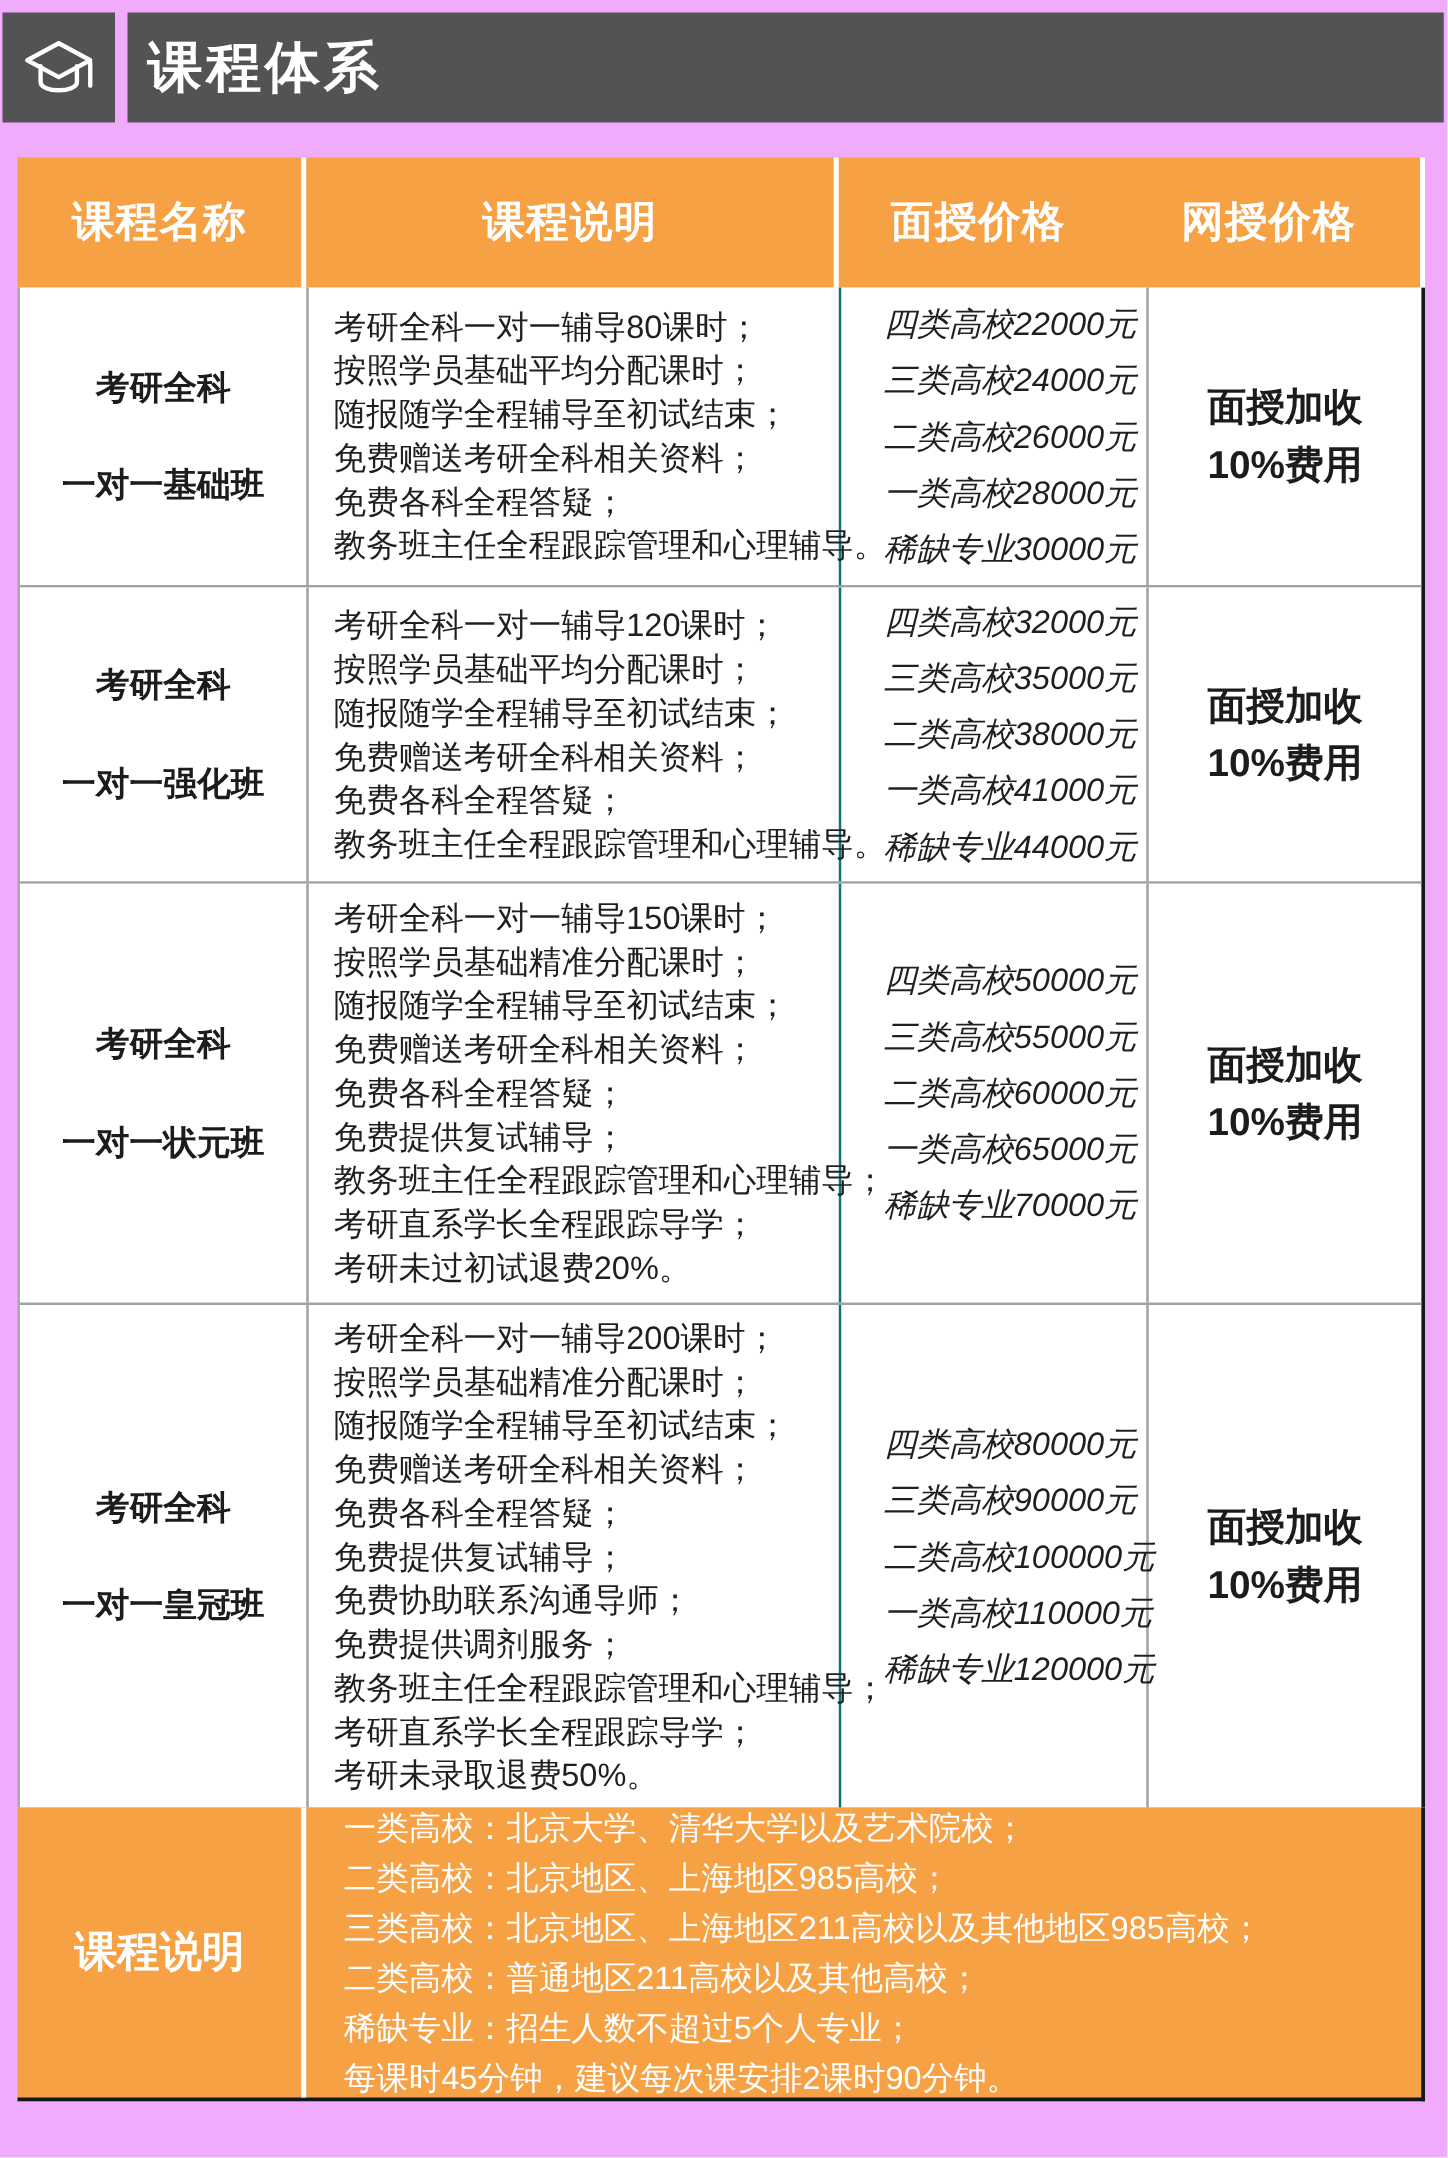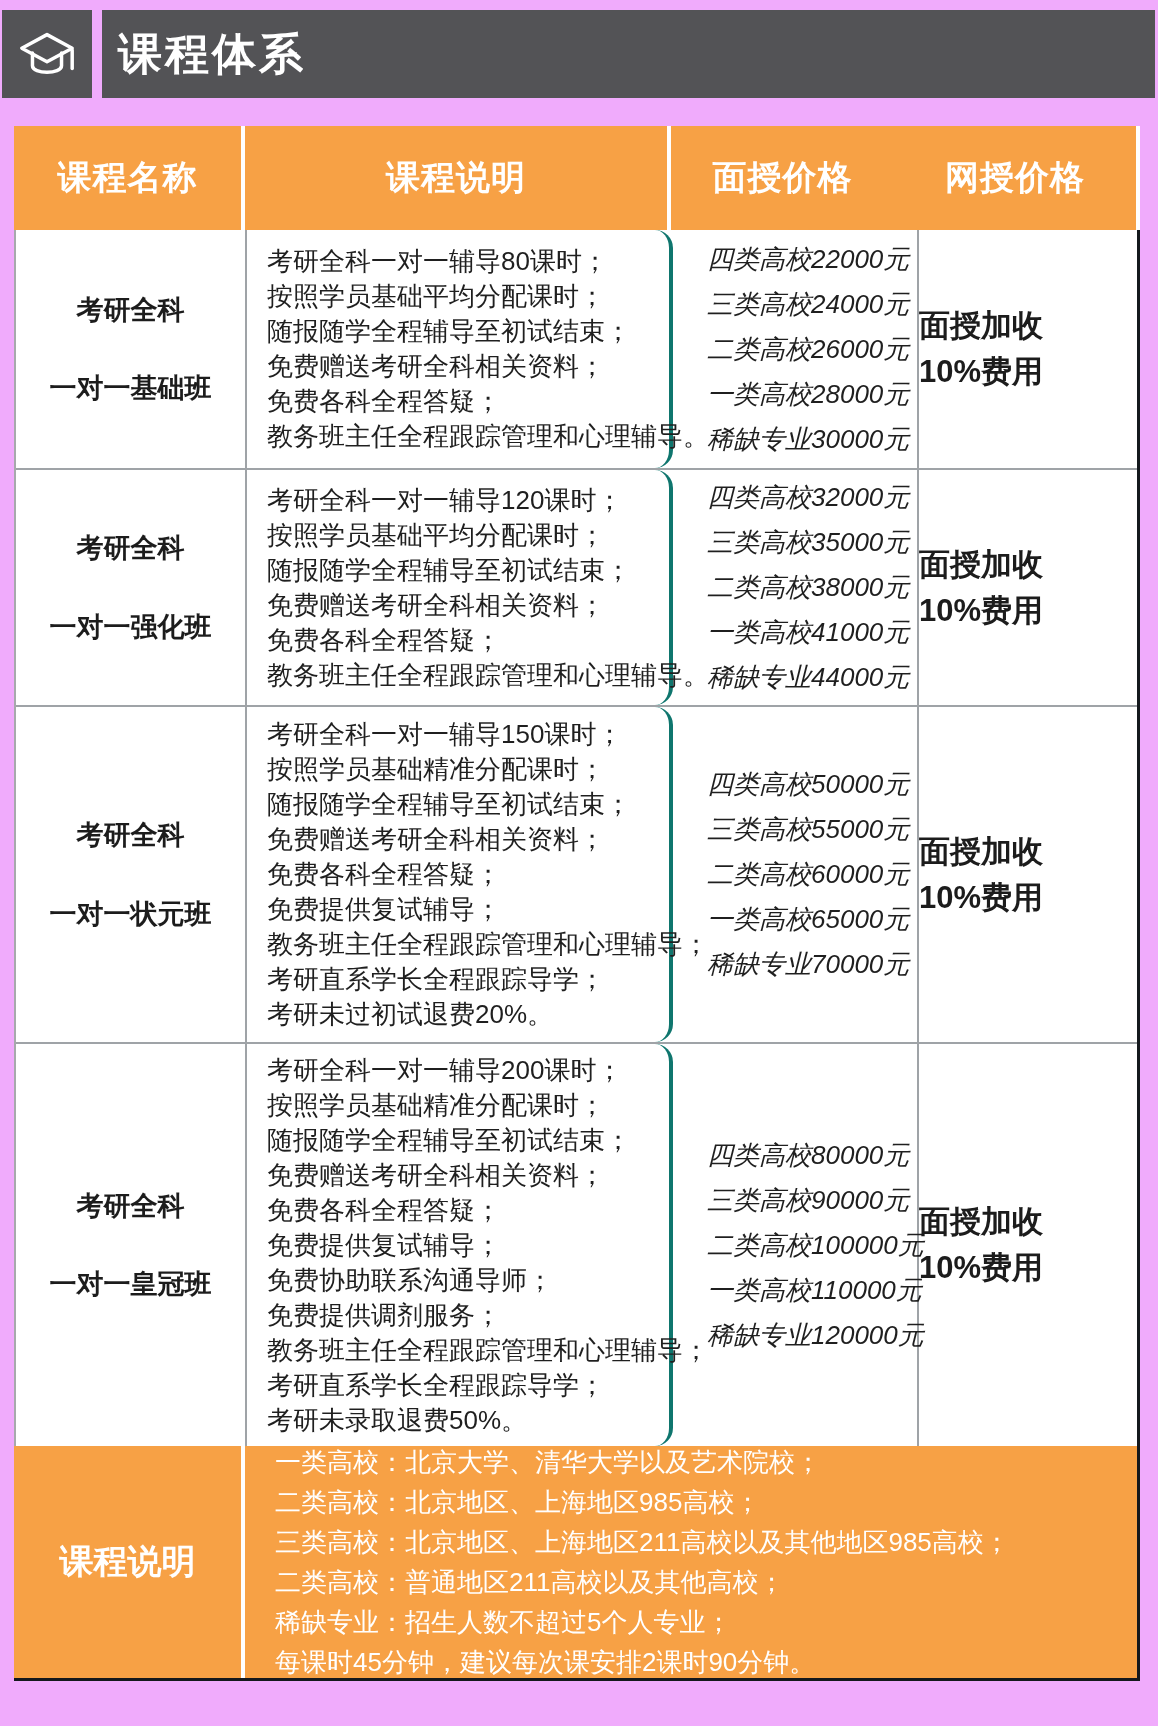--- a/index.html
+++ b/index.html
@@ -47,25 +47,25 @@
   }
   .trow{display:flex;background:#ffffff;}
   .trow.sep{border-bottom:2px solid #9FA3A7;}
   .trow:nth-child(1){height:238px;}
   .trow:nth-child(2){height:235px;}
   .trow:nth-child(3){height:335px;}
   .trow:nth-child(4){height:402px;}
   .td{box-sizing:border-box;display:flex;flex-direction:column;justify-content:center;}
   .td.cell-name{align-items:center;row-gap:46px;border-right:2px solid #9FA3A7;}
   .cell-name div{font-size:27px;font-weight:bold;color:#1c1c1c;line-height:1.2;}
-  .td.cell-desc{padding-left:20px;border-right:4px solid #0f766e;border-radius:18px;}
+  .td.cell-desc{padding-left:20px;border-right:2px solid #0f766e;}
   .cell-desc div{font-size:26px;color:#1f1f1f;line-height:35px;white-space:nowrap;}
   .td.cell-online{padding-left:34px;border-right:2px solid #9FA3A7;}
   .cell-online div{font-size:26px;color:#1f1f1f;line-height:45px;white-space:nowrap;font-style:italic;}
-  .td.cell-offline{align-items:flex-start;}
+  .td.cell-offline{align-items:center;}
   .cell-offline div{font-size:31px;font-weight:bold;color:#1c1c1c;line-height:46px;}
 
   
   .tfoot{
     display:flex;height:235px;background:#F7A145;
     border-right:3px solid #14181C;
     border-bottom:3px solid #14181C;
     box-sizing:border-box;
   }
   .foot-label{

